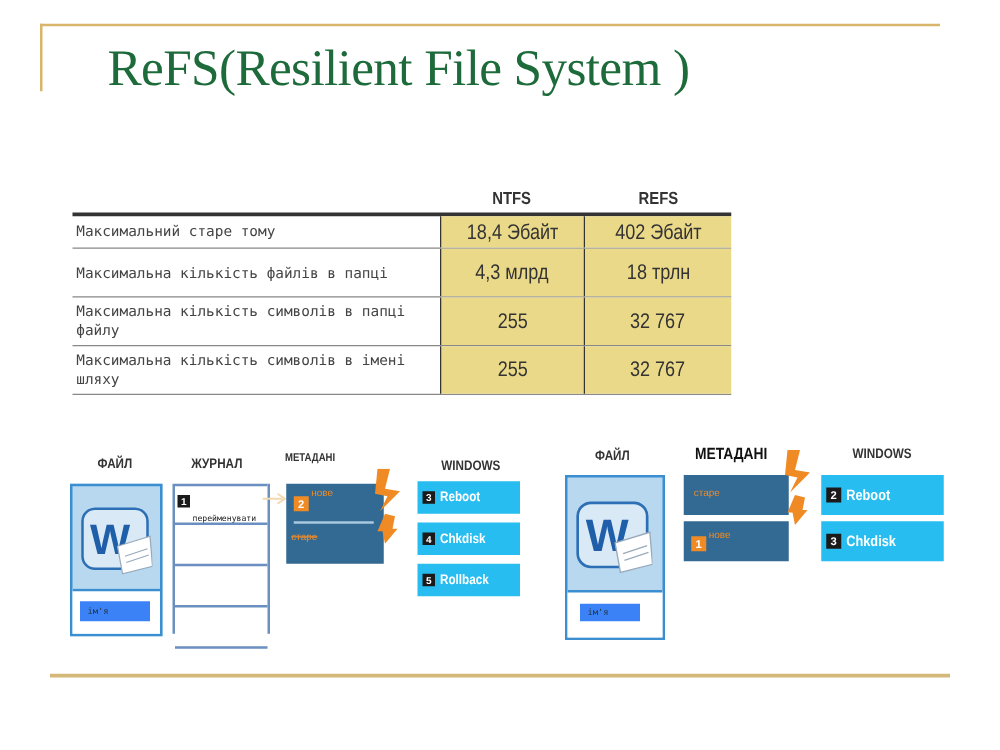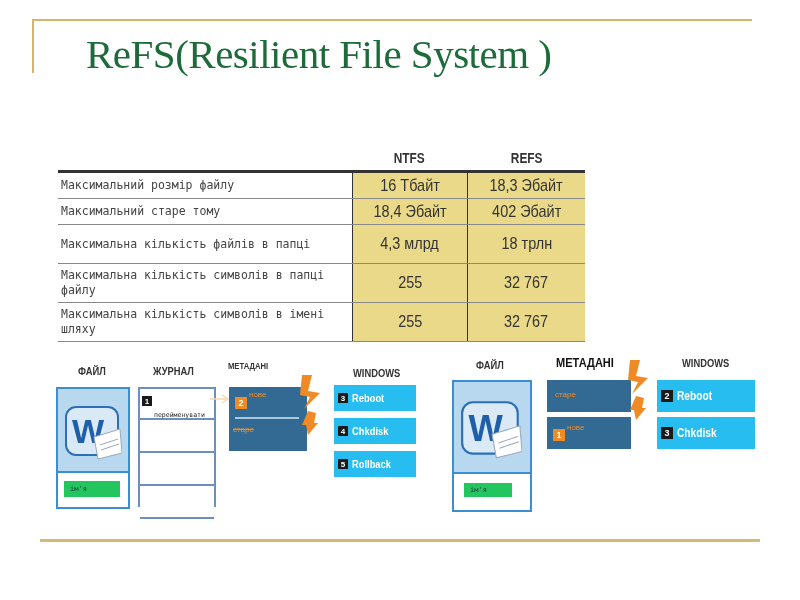--- a/index.html
+++ b/index.html
@@ -19,21 +19,21 @@
   .row .lbl { width:290px; font-family:"DejaVu Sans Mono", monospace; font-size:11.5px; color:#444; padding:3px 3px; line-height:15px; display:flex; align-items:center; }
   .row .c { background:#ead989; border-left:1.5px solid #333; display:flex; align-items:center; justify-content:center; font-family:"Liberation Sans", sans-serif; font-size:17px; color:#333; transform-origin:center; }
   .row .c span { display:inline-block; transform:scaleX(0.85); }
   .c1 { width:115px; }
   .c2 { width:118px; }
 
   
   .hdr { font-family:"Liberation Sans", sans-serif; font-weight:bold; font-size:11px; color:#333; transform:scaleX(0.85); transform-origin:left; white-space:nowrap; }
   .file-box { border:2px solid #3b8fd1; background:#b8d8f0; }
   .file-name-area { position:absolute; left:0; right:0; bottom:0; background:#fff; border-top:2px solid #3b8fd1; }
-  .name-field { position:absolute; background:#22c55e; color:#234; font-family:"DejaVu Sans Mono", monospace; font-size:7px; padding-left:6px; display:flex; align-items:center; }
+  .name-field { position:absolute; background:#3b82f6; color:#234; font-family:"DejaVu Sans Mono", monospace; font-size:7px; padding-left:6px; display:flex; align-items:center; }
   .word-icon { position:absolute; }
   .journal { border-left:2px solid #6a8fc0; border-right:2px solid #6a8fc0; }
   .journal .jrow { height:33px; border-bottom:2px solid #6a8fc0; box-sizing:border-box; position:relative; }
   .journal .jrow:first-child { border-top:2px solid #6a8fc0; }
   .num { display:inline-flex; align-items:center; justify-content:center; font-family:"Liberation Sans", sans-serif; font-weight:bold; color:#fff; }
   .num.black { background:#1a1a1a; width:10px; height:10px; font-size:8px; }
   .num.orange { background:#f08a24; width:12px; height:12px; font-size:9px; }
   .meta-box { background:#336a93; position:absolute; }
   .meta-text { position:absolute; font-family:Liberation Sans, sans-serif; font-size:8px; color:#f08a24; }
   .win-btn { position:absolute; background:#27bdf0; display:flex; align-items:center; padding-left:4px; box-sizing:border-box; }
@@ -45,29 +45,20 @@
 <div class="abs top-rule"></div>
 <div class="abs left-rule"></div>
 <div class="abs title">ReFS(Resilient File System )</div>
 
 <div class="abs tbl">
   <div class="tbl-head">
     <span style="left:333px;">NTFS</span>
     <span style="left:450px;">REFS</span>
   </div>
   <div class="tbl-rule"></div>
-  <div class="row" style="height:25px;">
-    <div class="lbl">Максимальний розмір файлу</div>
-    <div class="c c1">
-        <span>16 Тбайт</span>
-      </div>
-    <div class="c c2">
-        <span>18,3 Эбайт</span>
-      </div>
-  </div>
   <div class="row" style="height:25px;">
     <div class="lbl">Максимальний старе тому</div>
     <div class="c c1">
         <span>18,4 Эбайт</span>
       </div>
     <div class="c c2">
         <span>402 Эбайт</span>
       </div>
   </div>
   <div class="row" style="height:38px;">

